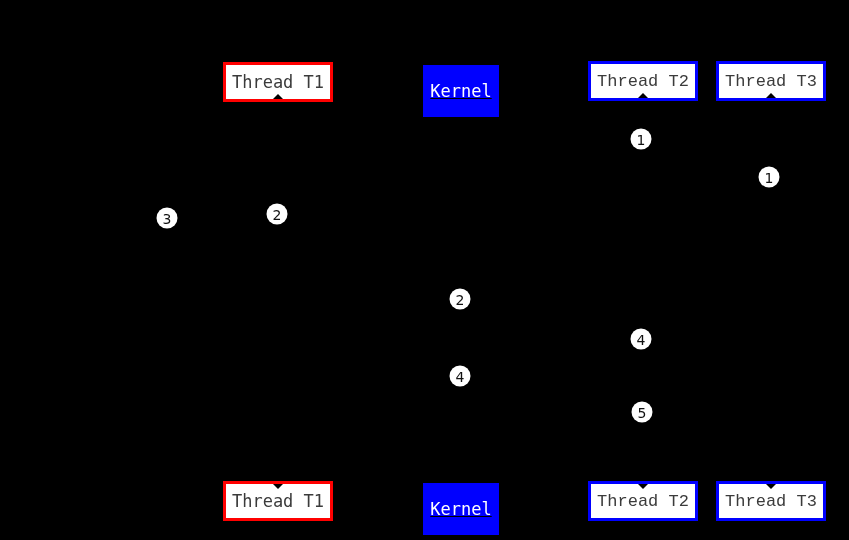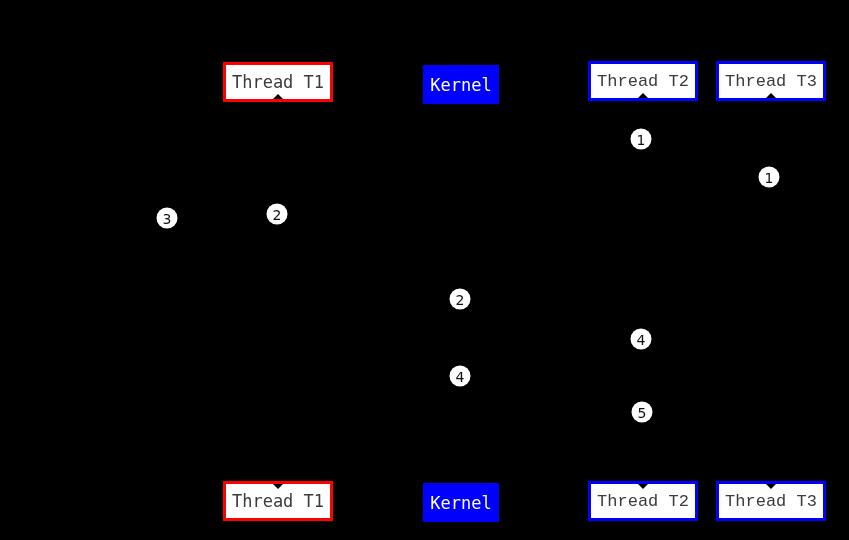--- a/index.html
+++ b/index.html
@@ -10,21 +10,21 @@
   }
   .box{
     position:absolute;box-sizing:border-box;
     width:110px;height:40px;
     display:flex;align-items:center;justify-content:center;
     background:var(--box-bg,#ffffff);
   }
   .box-label{font-size:17px;color:var(--box-text,#3b3b3b);white-space:pre;}
   .red-outline{border:3px solid var(--t1-border,#ff0000);}
   .blue-outline{border:3px solid var(--t2-border,#0000ff);font-family:Liberation Mono, monospace;}
-  .blue-filled{background:var(--kernel-bg,#0000ff);width:76px;height:39px;border:none;}
+  .blue-filled{background:var(--kernel-bg,#0000ff);width:76px;height:52px;border:none;text-decoration:underline;}
   .blue-filled .box-label{color:var(--kernel-text,#ffffff);}
   
   .notch{position:absolute;left:50%;width:0;height:0;
     border-left:5px solid transparent;border-right:5px solid transparent;}
   .notch-bottom{bottom:0;transform:translateX(-50%);border-bottom:5px solid #000;}
   .notch-top{top:0;transform:translateX(-50%);border-top:5px solid #000;}
   .marker{
     position:absolute;width:21px;height:21px;border-radius:50%;
     background:var(--marker-bg,#ffffff);color:var(--marker-text,#111111);
     display:flex;align-items:center;justify-content:center;

